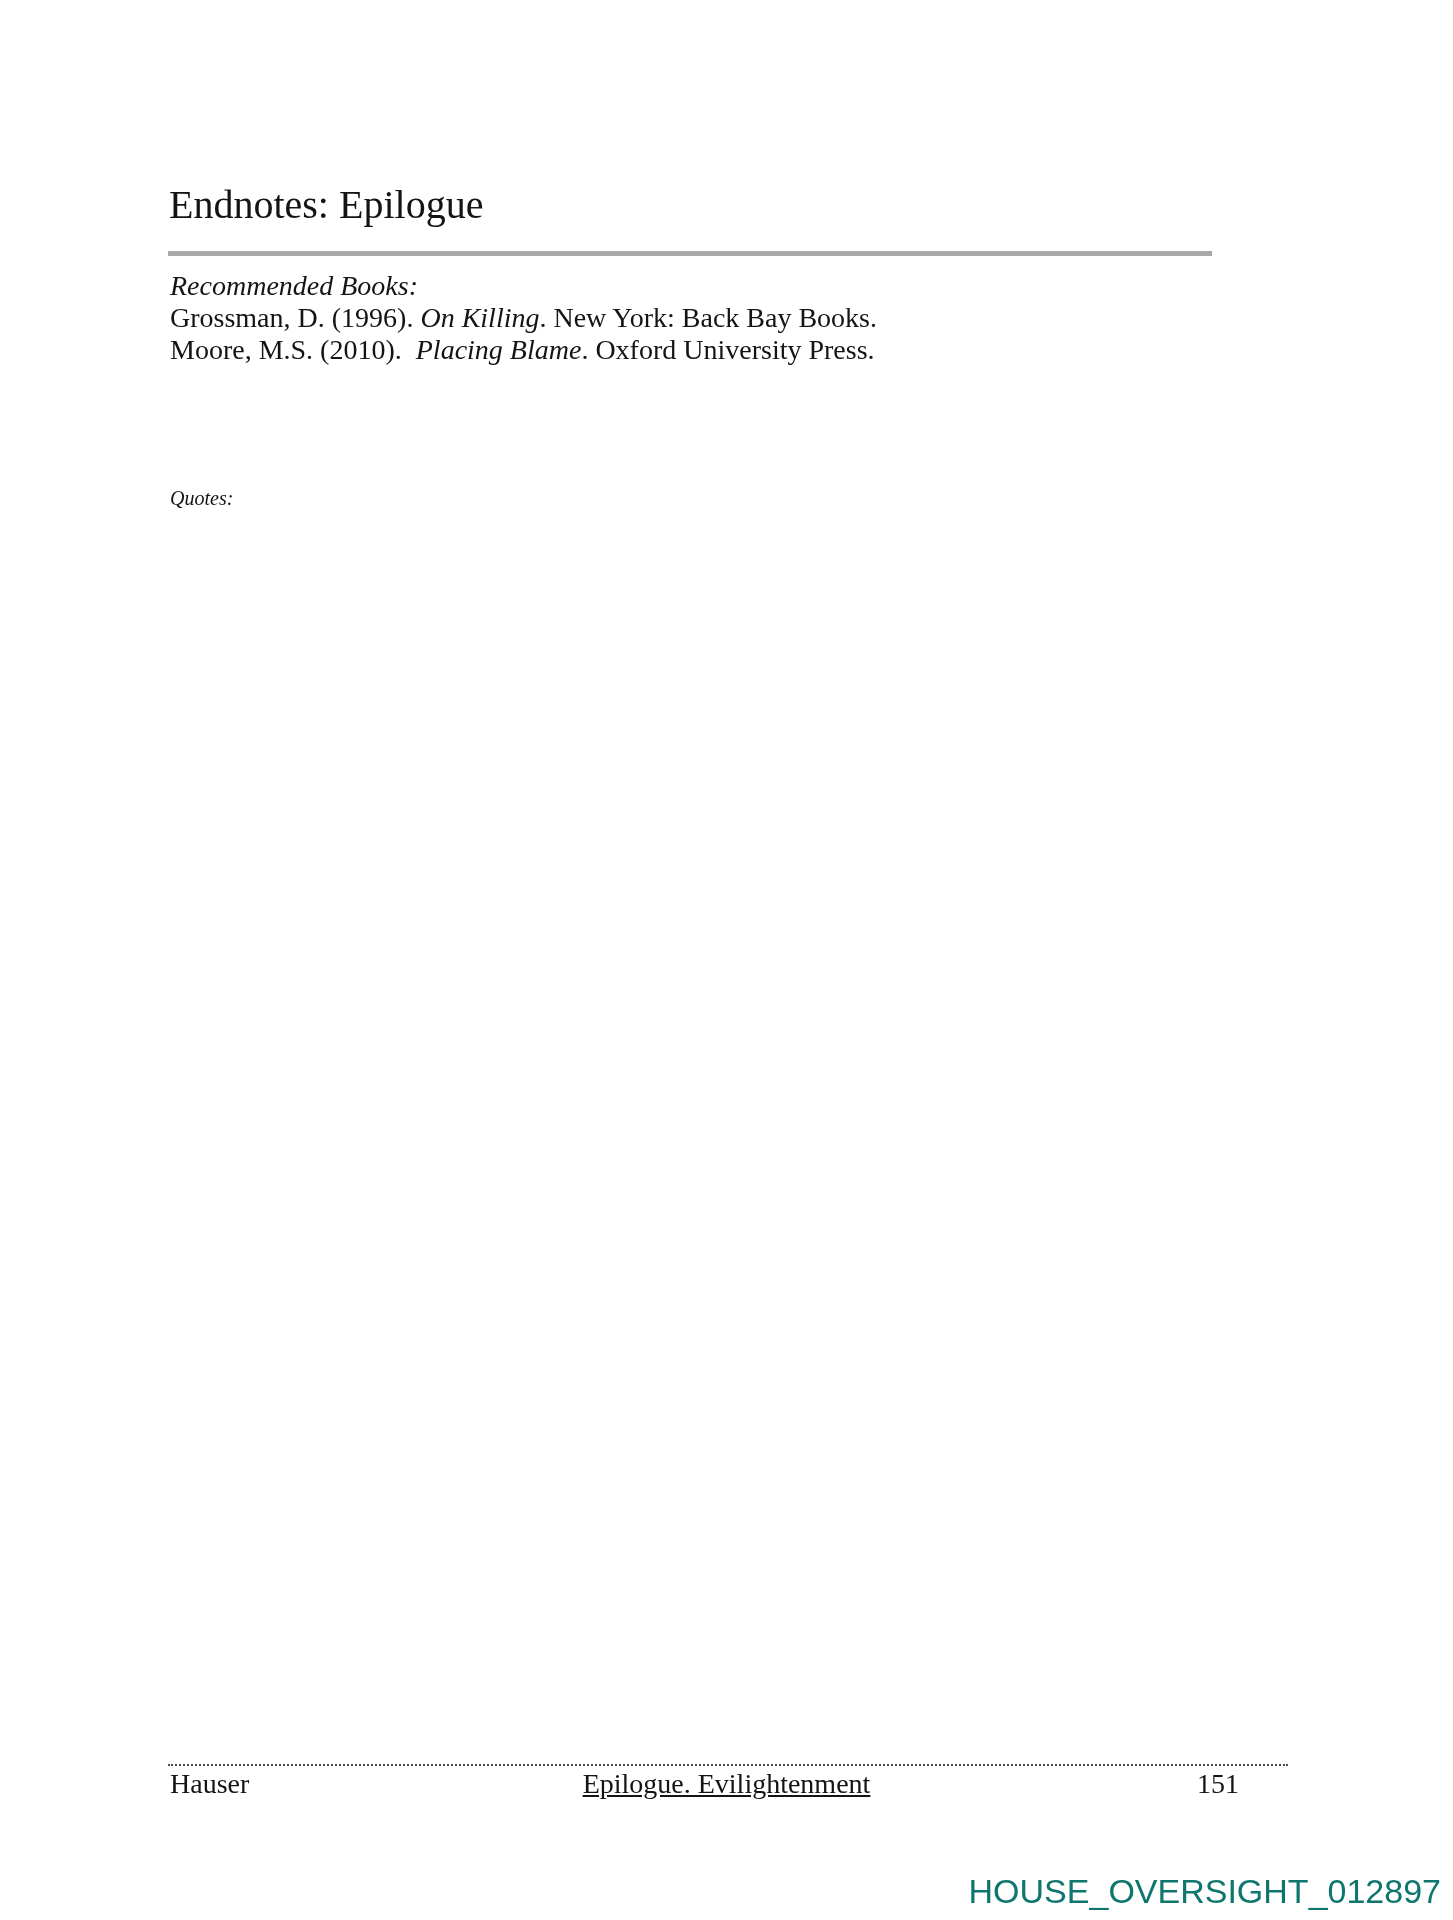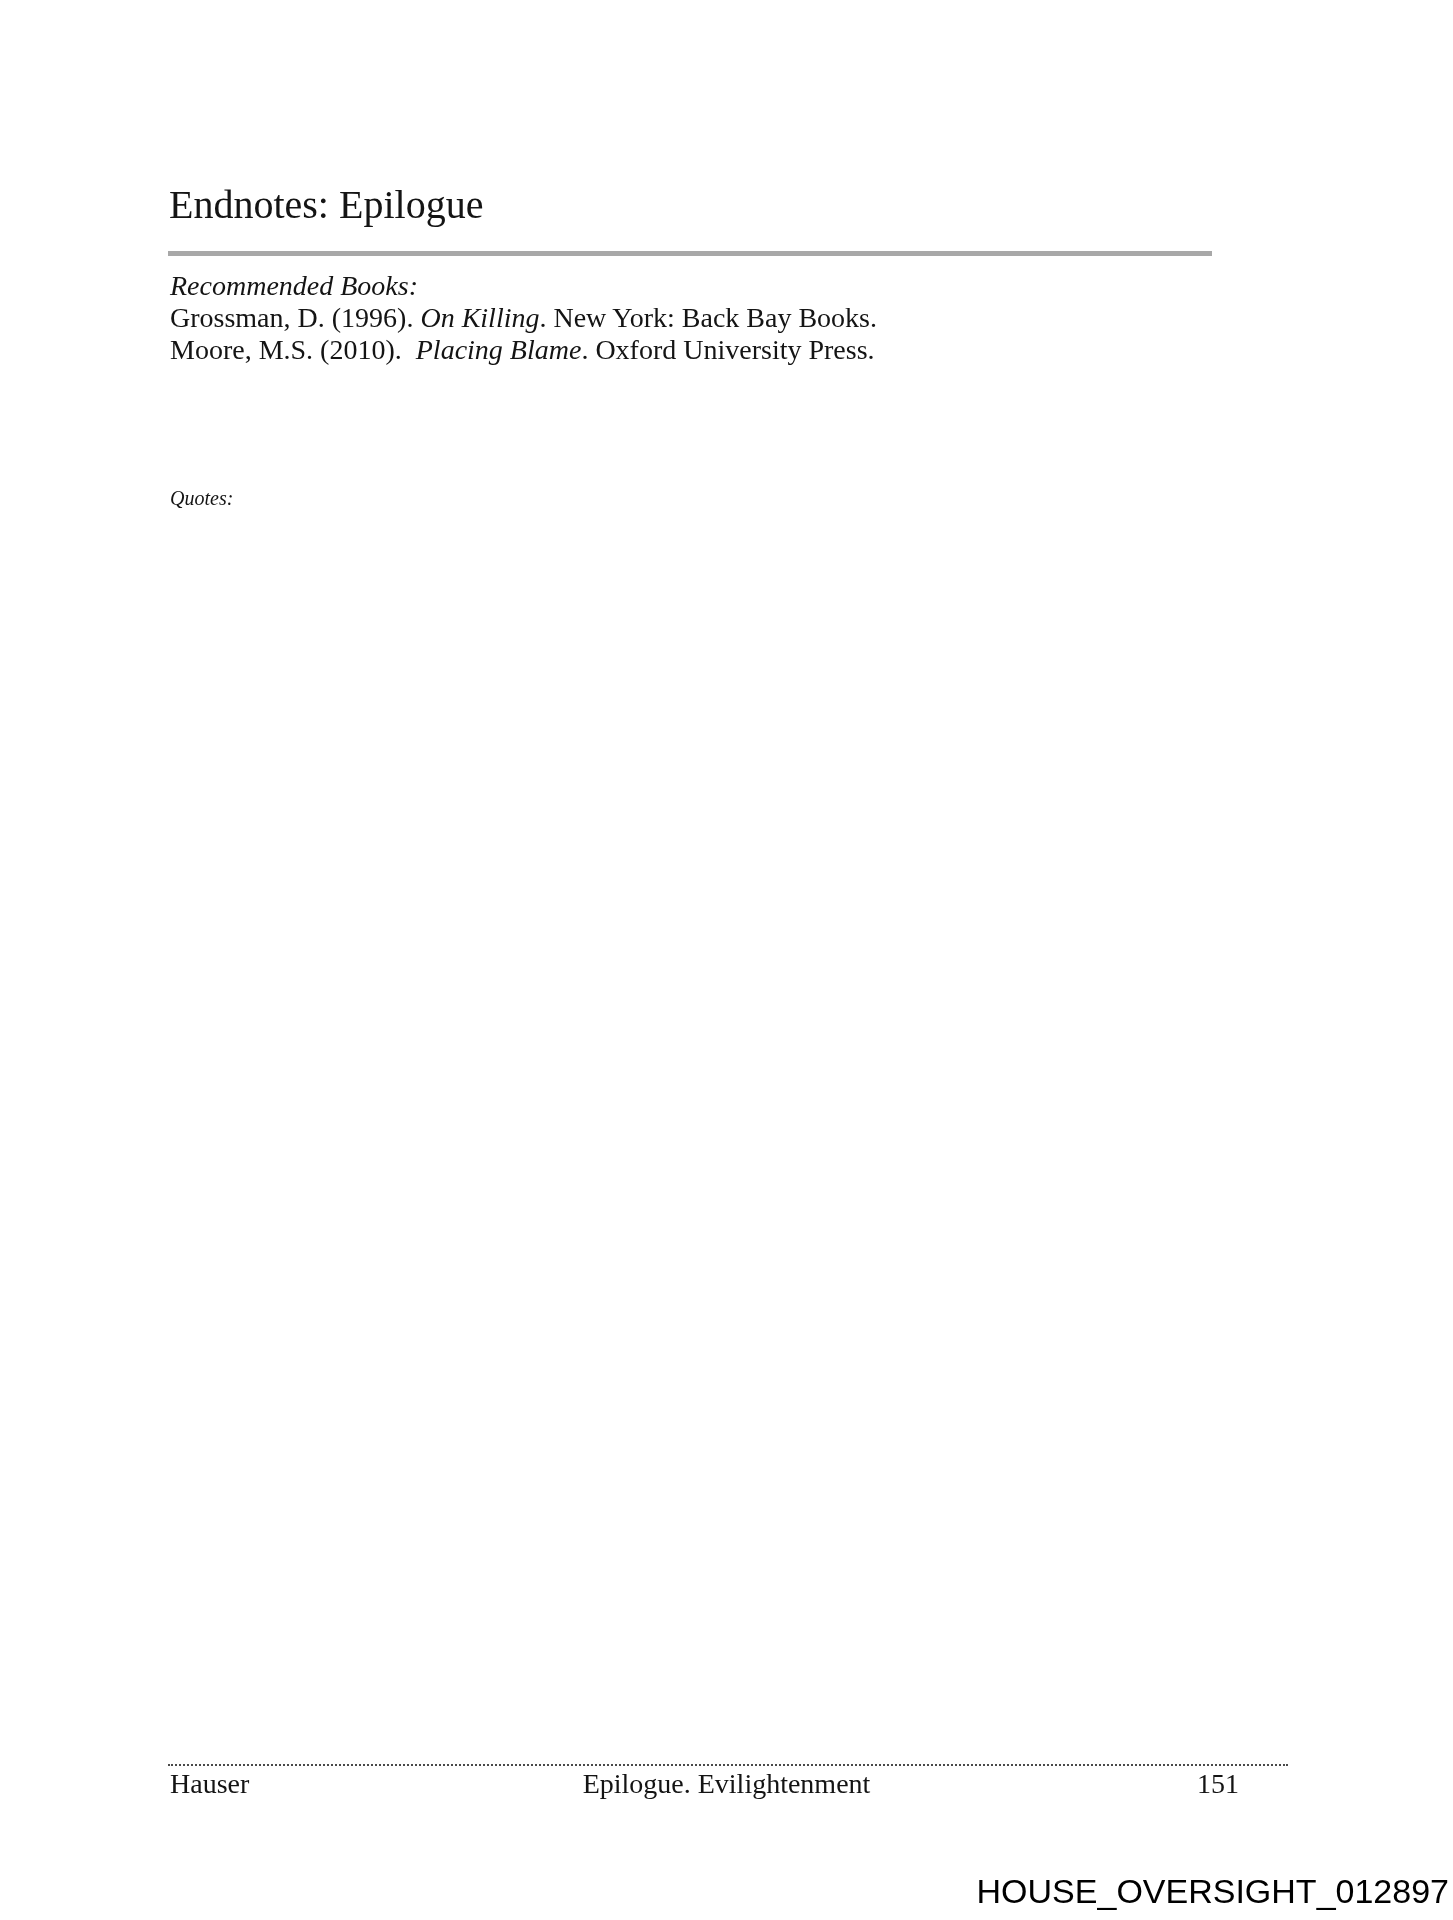--- a/index.html
+++ b/index.html
@@ -75,31 +75,32 @@
     top: 1768px;
     font-size: 28px;
     line-height: 32px;
     margin: 0;
   }
   .footer-left { left: 170px; }
   .footer-center {
     left: 0;
     width: 1453px;
     text-align: center;
+    text-decoration: underline;
   }
   .footer-right { left: 1197px; }
 
   .bates-stamp {
     position: absolute;
     top: 1872px;
-    right: 4px;
+    right: 12px;
     font-family: "Liberation Sans", "DejaVu Sans", sans-serif;
     font-size: 34px;
     line-height: 38px;
-    color: #000000;
+    color: #0f766e;
   }
 </style>
 </head>
 <body>
 
 <div class="page">
 
   <h1 class="title pre">Endnotes: Epilogue</h1>
 
   <div class="title-rule"></div>

